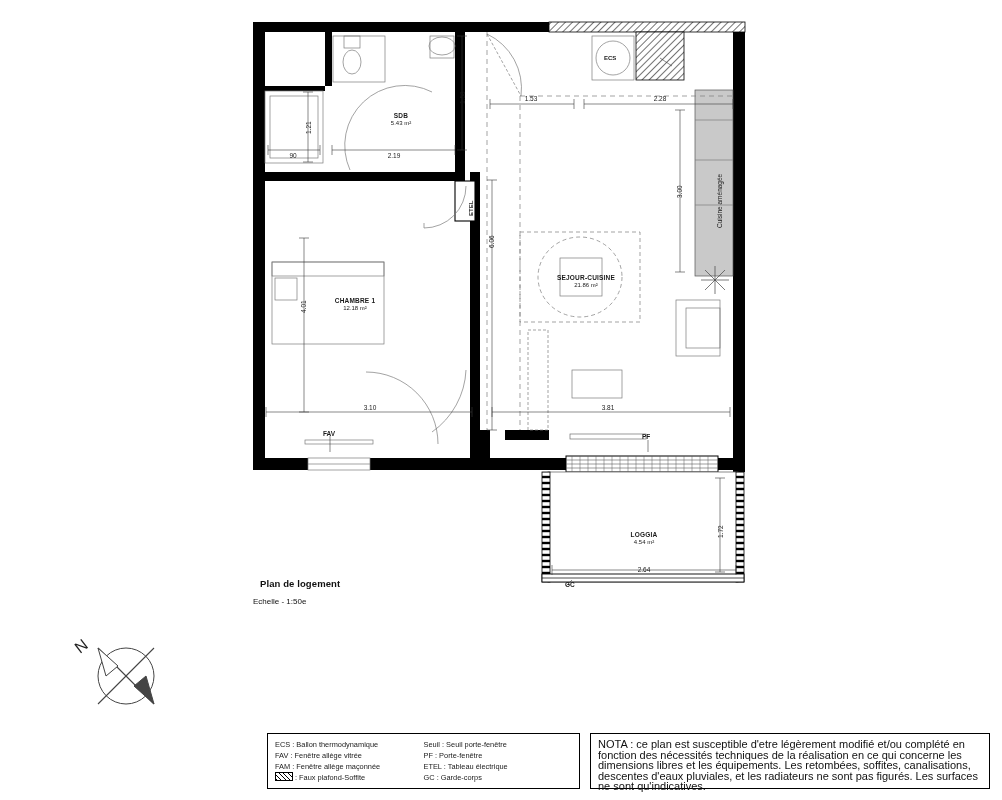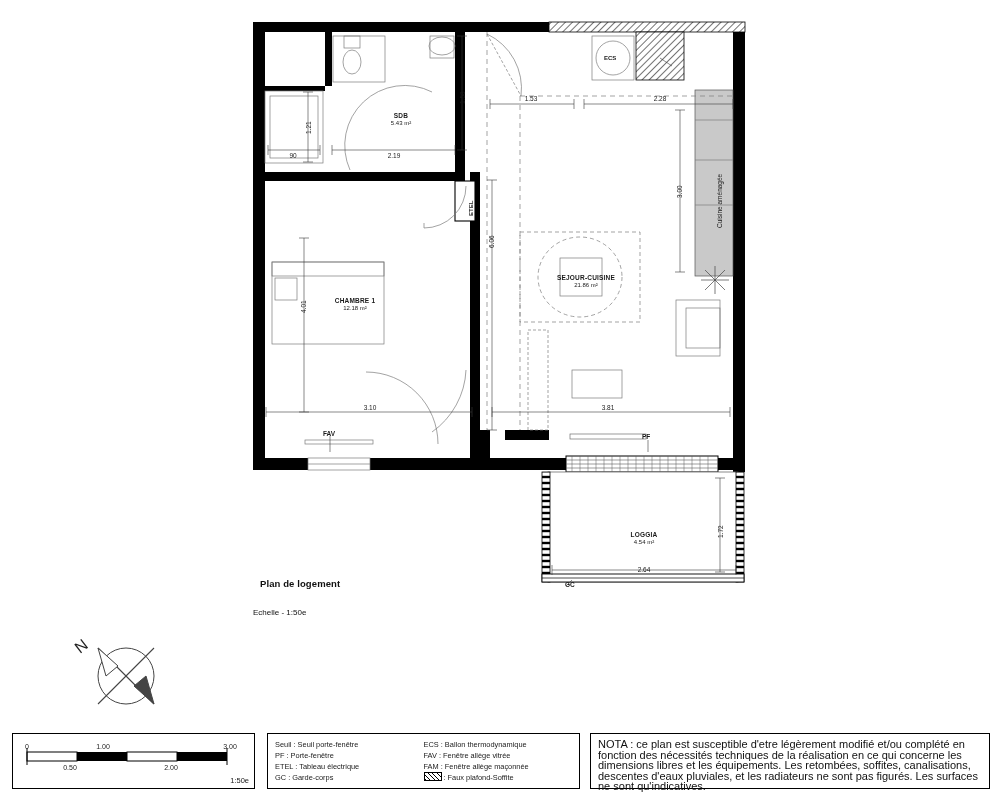--- a/index.html
+++ b/index.html
@@ -70,21 +70,21 @@
   .title-main {
     font-size: 9.5px;
     font-weight: bold;
     color: #111;
     letter-spacing: 0.1px;
     margin-left: 7px;
   }
   .title-sub {
     font-size: 8px;
     color: #111;
-    margin-top: 19px;
+    margin-top: 8px;
   }
   .legend-boxes {
     position: absolute;
     left: 12px;
     top: 733px;
     width: 978px;
     height: 56px;
   }
   .legend-box {
     position: absolute;
@@ -405,55 +405,37 @@
       <line x1="40" y1="30" x2="96" y2="86" stroke="#444" stroke-width="1.1"></line>
       <line x1="96" y1="30" x2="40" y2="86" stroke="#444" stroke-width="1.1"></line>
       <polygon points="40,30 60,48 48,58" fill="#ffffff" stroke="#444" stroke-width="1"></polygon>
       <polygon points="96,86 76,68 88,58" fill="#444" stroke="#444" stroke-width="1"></polygon>
       <text x="22" y="36" font-family="Liberation Sans, sans-serif" font-size="16" fill="#222" transform="rotate(-38 22 36)">N</text>
     </svg>
   </div>
 
   <div class="legend-boxes">
 
-    <div class="legend-box" id="scalebar-box">
-      <div class="scale-inner">
-        <svg viewBox="0 0 243 56" width="243" height="56">
-          <rect x="14" y="18" width="50" height="9" fill="#ffffff" stroke="#000" stroke-width="1"></rect>
-          <rect x="64" y="18" width="50" height="9" fill="#000"></rect>
-          <rect x="114" y="18" width="50" height="9" fill="#ffffff" stroke="#000" stroke-width="1"></rect>
-          <rect x="164" y="18" width="50" height="9" fill="#000"></rect>
-          <line x1="14" y1="14" x2="14" y2="31" stroke="#000" stroke-width="1"></line>
-          <line x1="214" y1="14" x2="214" y2="31" stroke="#000" stroke-width="1"></line>
-        </svg>
-        <div class="lbl" style="left:12px; top:9px; font-size:7px;">0</div>
-        <div class="lbl center" style="left:90px; top:9px; font-size:7px;">1.00</div>
-        <div class="lbl center" style="left:217px; top:9px; font-size:7px;">3.00</div>
-        <div class="lbl center" style="left:57px; top:30px; font-size:7px;">0.50</div>
-        <div class="lbl center" style="left:158px; top:30px; font-size:7px;">2.00</div>
-        <div class="scale-label-1002">1:50e</div>
-      </div>
-    </div>
 
     <div class="legend-box" id="abbrev-box">
       <div class="abbrev-cols">
-        <div class="abbrev-col">
-          <div class="abbrev-line">Seuil : Seuil porte-fenêtre</div>
-          <div class="abbrev-line">PF : Porte-fenêtre</div>
-          <div class="abbrev-line">ETEL : Tableau électrique</div>
-          <div class="abbrev-line">GC : Garde-corps</div>
-        </div>
         <div class="abbrev-col">
           <div class="abbrev-line">ECS : Ballon thermodynamique</div>
           <div class="abbrev-line">FAV : Fenêtre allège vitrée</div>
           <div class="abbrev-line">FAM : Fenêtre allège maçonnée</div>
           <div class="abbrev-line">
             <span class="hatch-swatch"></span><span>: Faux plafond-Soffite</span>
           </div>
         </div>
+        <div class="abbrev-col">
+          <div class="abbrev-line">Seuil : Seuil porte-fenêtre</div>
+          <div class="abbrev-line">PF : Porte-fenêtre</div>
+          <div class="abbrev-line">ETEL : Tableau électrique</div>
+          <div class="abbrev-line">GC : Garde-corps</div>
+        </div>
       </div>
     </div>
 
     <div class="legend-box" id="note-box">
       <div class="note-text">NOTA : ce plan est susceptible d'etre légèrement modifié et/ou complété en fonction des nécessités techniques de la réalisation en ce qui concerne les dimensions libres et les équipements. Les retombées, soffites, canalisations, descentes d'eaux pluviales, et les radiateurs ne sont pas figurés. Les surfaces ne sont qu'indicatives.</div>
     </div>
 
   </div>
 
 </div>

